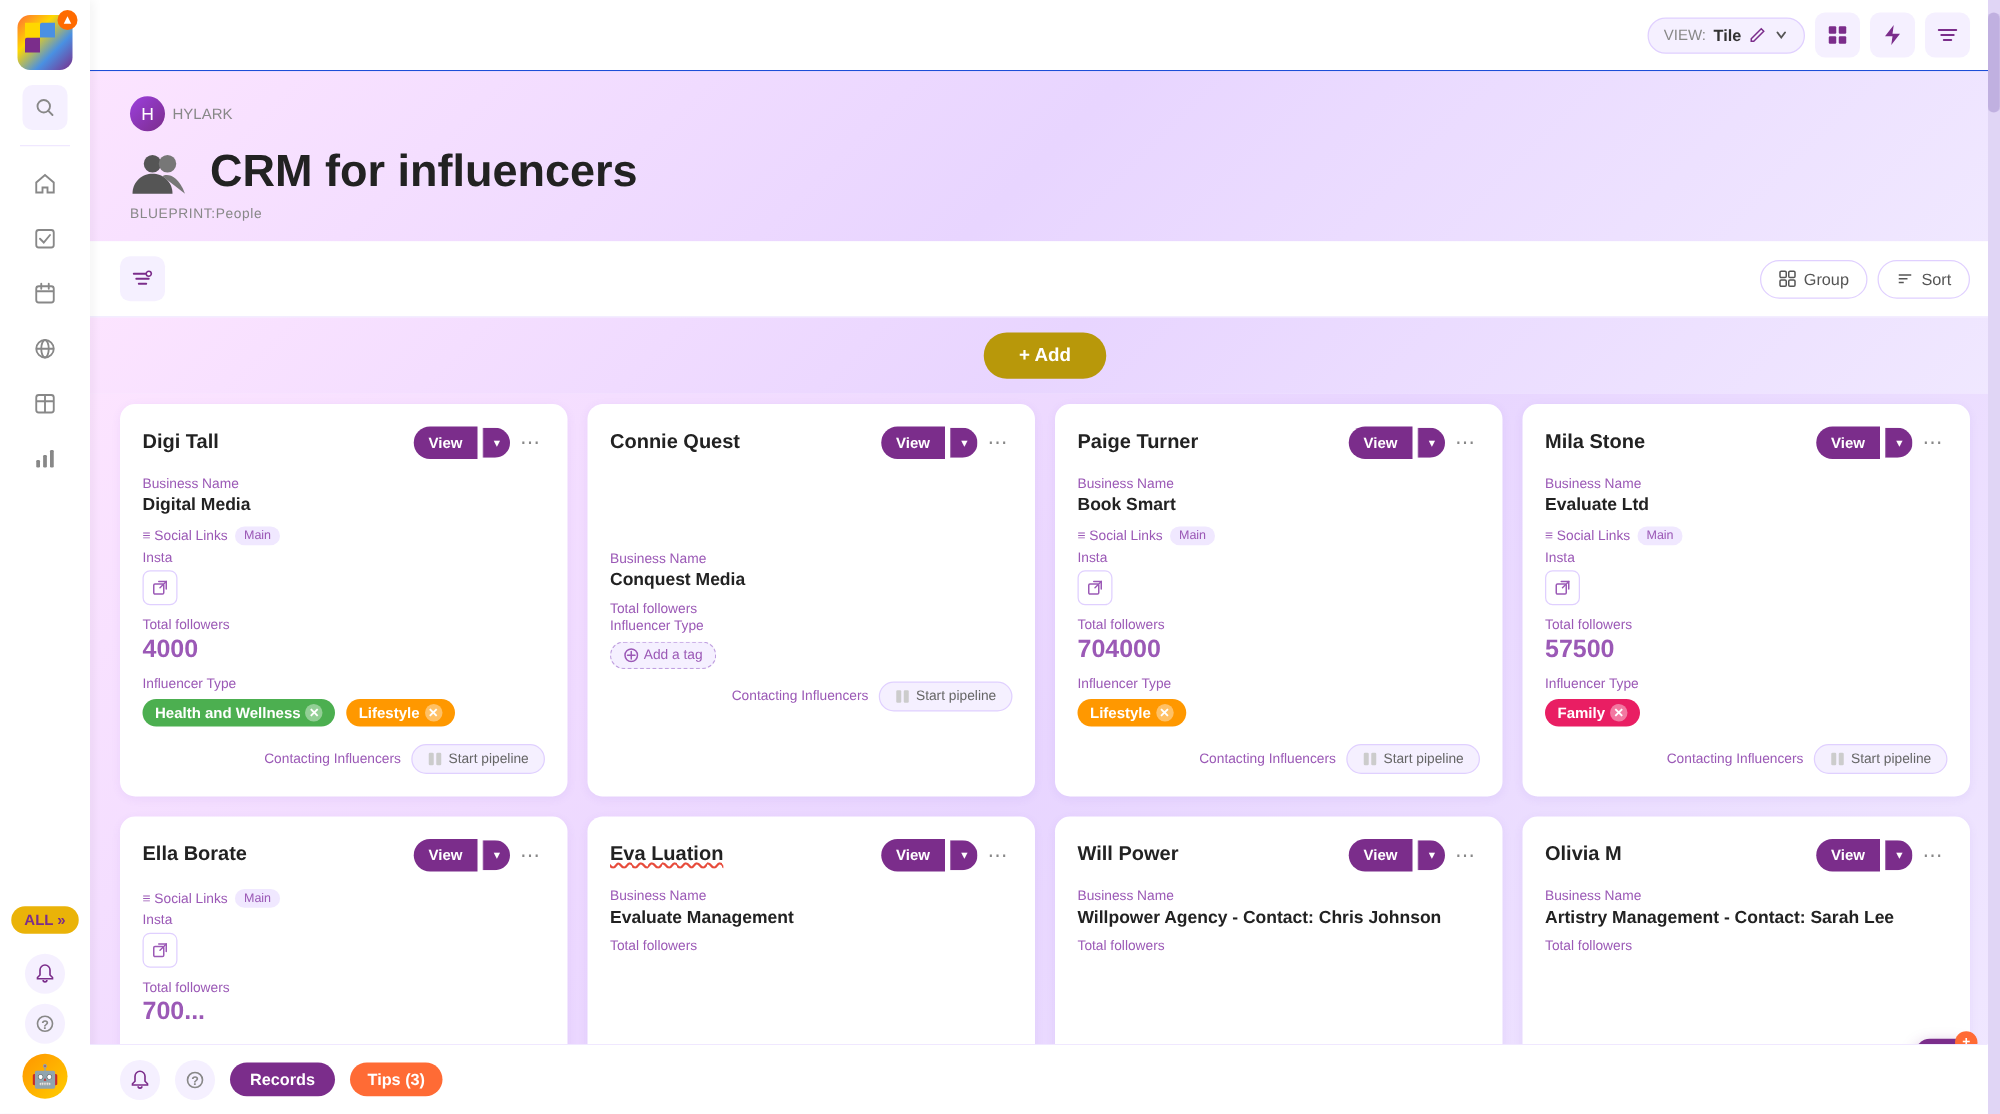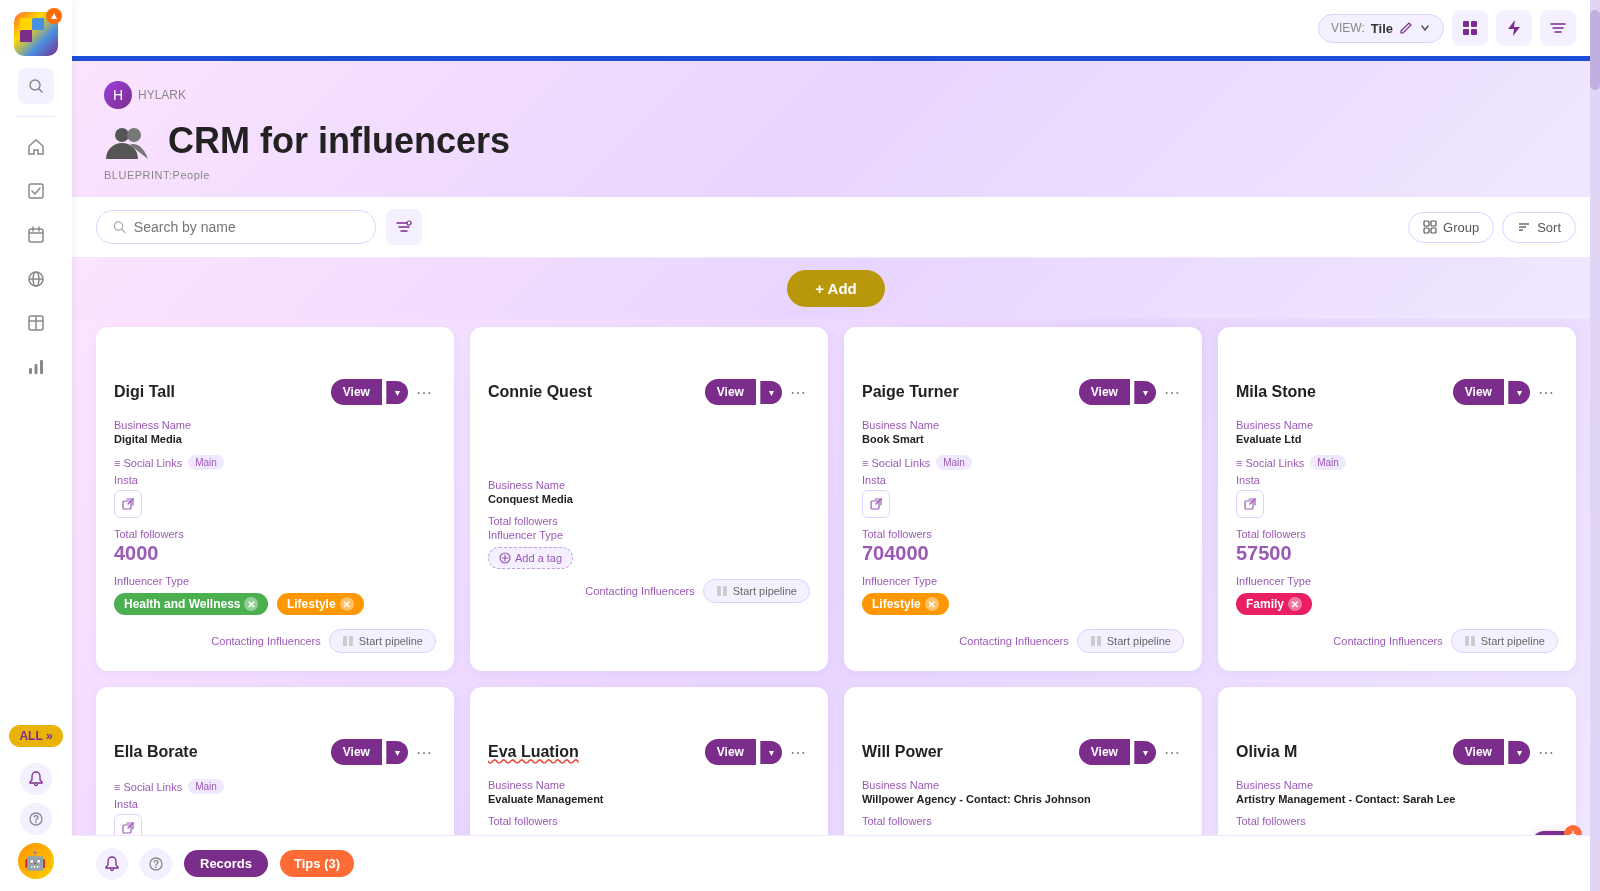--- a/index.html
+++ b/index.html
@@ -153,21 +153,21 @@
       overflow: hidden;
     }
 
     
     .top-bar {
       display: flex;
       align-items: center;
       justify-content: flex-end;
       padding: 10px 24px;
       background: white;
-      border-bottom: 5px solid #1d4ed8;
+      border-bottom: 1px solid #1d4ed8;
       gap: 8px;
     }
 
     .view-selector {
       display: flex;
       align-items: center;
       gap: 6px;
       background: #f5f0ff;
       border: 1px solid #e0d0ff;
       border-radius: 20px;
@@ -348,21 +348,20 @@
       padding: 18px;
       box-shadow: 0 2px 8px rgba(120,80,200,0.08);
       position: relative;
     }
 
     .card-header {
       display: flex;
       align-items: center;
       justify-content: space-between;
       margin-bottom: 14px;
-      margin-top: 34px;
     }
 
     .card-name {
       font-size: 16px;
       font-weight: 700;
       color: #222;
     }
 
     .card-actions {
       display: flex;
@@ -403,21 +402,21 @@
     }
 
     .field-label {
       font-size: 11px;
       color: #9b59b6;
       font-weight: 500;
       margin-bottom: 2px;
     }
 
     .field-value {
-      font-size: 11px;
+      font-size: 14px;
       font-weight: 600;
       color: #222;
       margin-bottom: 10px;
     }
 
     .social-links-row {
       display: flex;
       align-items: center;
       gap: 6px;
       margin-bottom: 4px;
@@ -768,27 +767,20 @@
           <path d="M26 24C29 22 38 22 44 38" fill="#777" stroke="none"></path>
         </svg>
       </div>
       <h1 class="page-title">CRM for influencers</h1>
     </div>
     <div class="blueprint-label">BLUEPRINT:People</div>
   </div>
 
   <div class="toolbar">
     <div style="display:flex; align-items:center; gap:10px;">
-      <div class="search-box">
-        <svg width="14" height="14" viewBox="0 0 14 14" fill="none">
-          <circle cx="6" cy="6" r="4.5" stroke="#aaa" stroke-width="1.3"></circle>
-          <line x1="9.5" y1="9.5" x2="13" y2="13" stroke="#aaa" stroke-width="1.3" stroke-linecap="round"></line>
-        </svg>
-        <input type="text" placeholder="Search by name" style="">
-      </div>
       <div class="filter-btn">
         <svg width="18" height="14" viewBox="0 0 18 14" fill="none">
           <line x1="2" y1="3" x2="16" y2="3" stroke="#7b2d8b" stroke-width="1.5" stroke-linecap="round"></line>
           <line x1="4" y1="7" x2="14" y2="7" stroke="#7b2d8b" stroke-width="1.5" stroke-linecap="round"></line>
           <line x1="6" y1="11" x2="12" y2="11" stroke="#7b2d8b" stroke-width="1.5" stroke-linecap="round"></line>
           <circle cx="14" cy="3" r="2" fill="white" stroke="#7b2d8b" stroke-width="1.2"></circle>
         </svg>
       </div>
     </div>
     <div class="toolbar-right">

